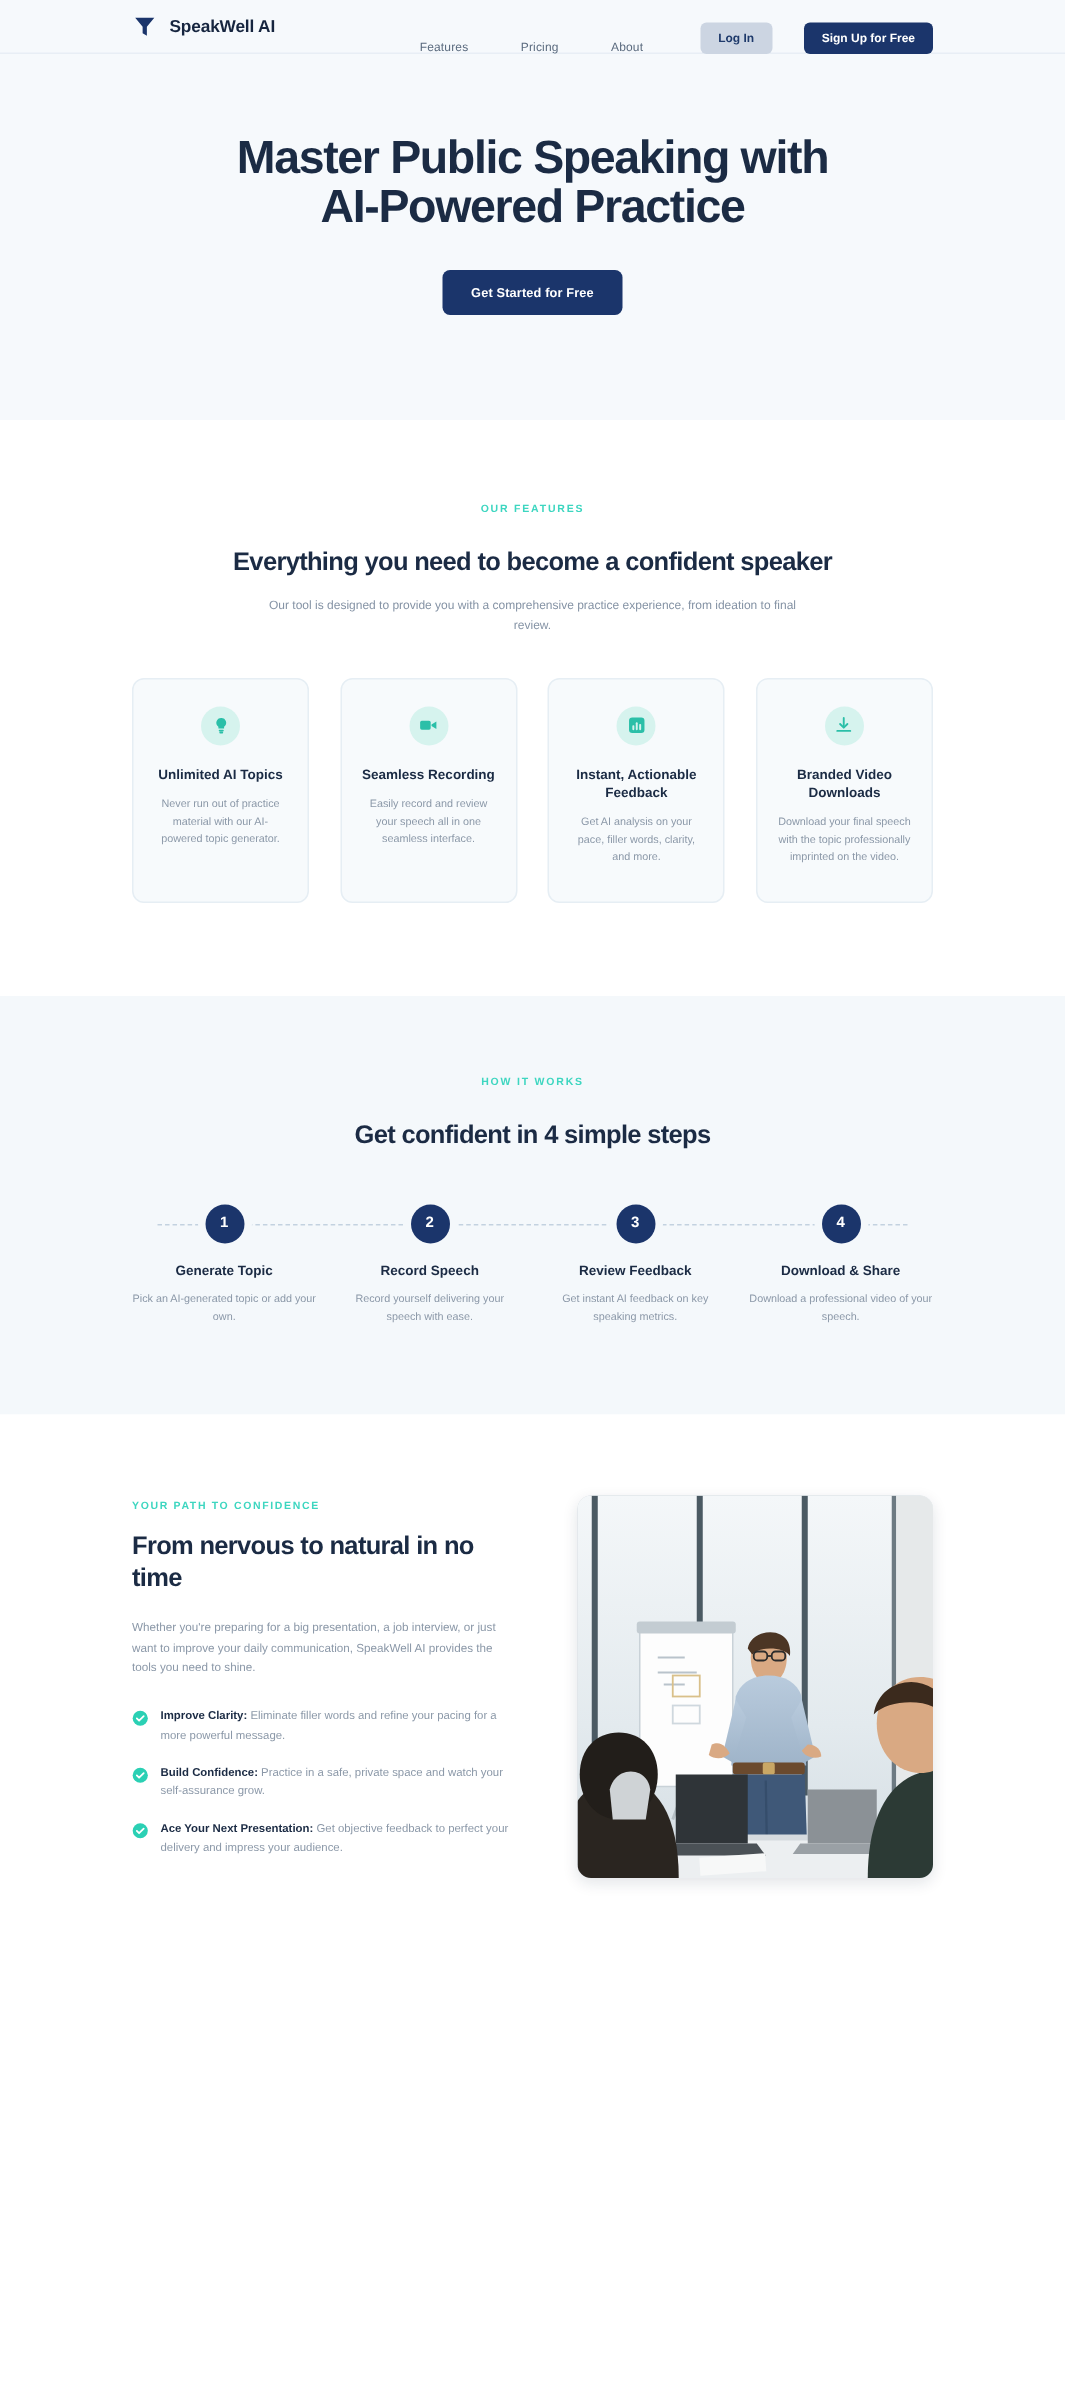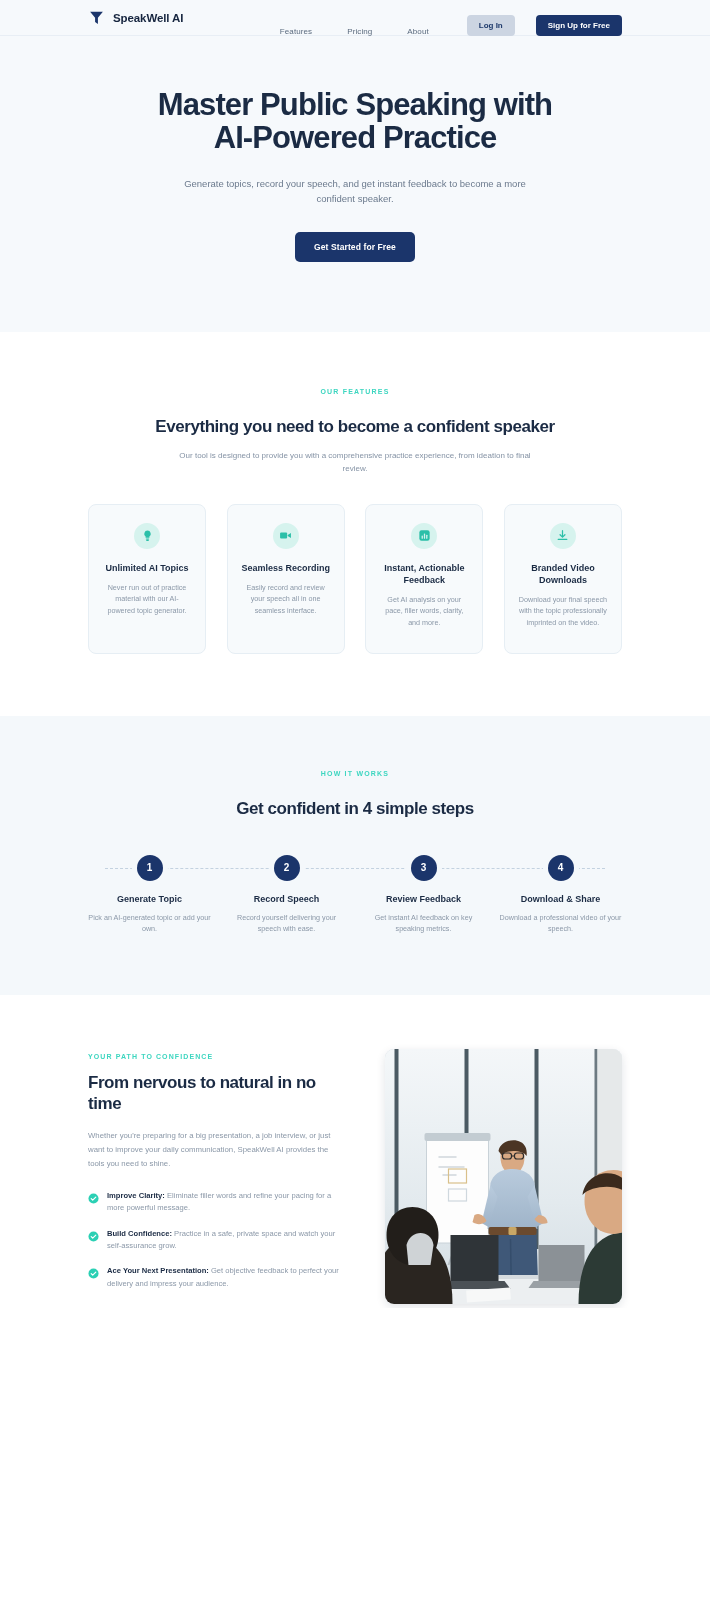--- a/index.html
+++ b/index.html
@@ -185,21 +185,20 @@
       <div class="btn-login">Log In</div>
       <div class="btn-signup">Sign Up for Free</div>
     </div>
   </div>
 
   <div class="hero">
     <h1>
       <span>Master Public Speaking with</span><br>
       <span>AI-Powered Practice</span>
     </h1>
-    <p>Generate topics, record your speech, and get instant feedback to become a more confident speaker.</p>
     <div><a class="btn-primary-lg">Get Started for Free</a></div>
   </div>
 
   <div class="features">
     <div class="eyebrow">OUR FEATURES</div>
     <div class="sec-title">Everything you need to become a confident speaker</div>
     <div class="sec-sub">Our tool is designed to provide you with a comprehensive practice experience, from ideation to final review.</div>
 
     <div class="feat-grid">
 

